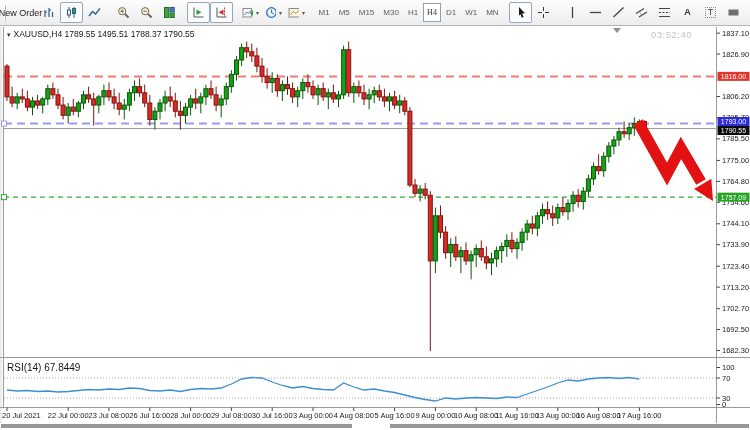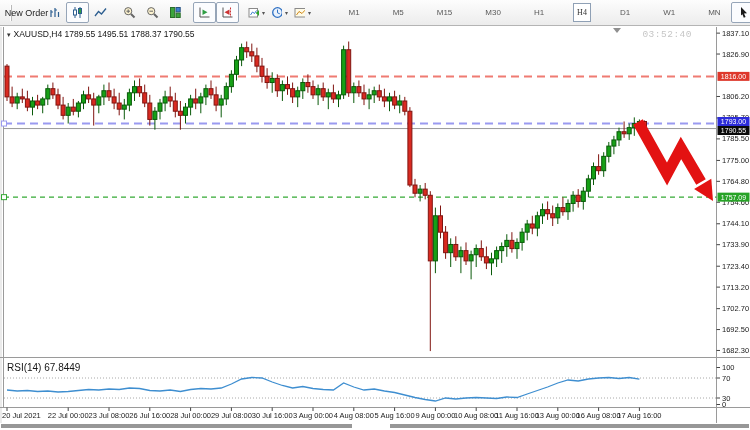--- a/index.html
+++ b/index.html
@@ -3,39 +3,39 @@
 <meta charset="utf-8">
 <style>
   html,body{margin:0;padding:0;background:#e4e4e4;}
   .screen{position:relative;width:750px;height:430px;background:#fff;overflow:hidden;
           font-family:"Liberation Sans",sans-serif;}
   svg text{font-family:"Liberation Sans",sans-serif;}
 
   
   .toolbar{position:absolute;top:0;left:0;width:750px;height:26px;z-index:5;
            background:linear-gradient(#fdfdfd,#ececec);border-bottom:1px solid #b4b4b4;
-           display:flex;align-items:center;padding:0 8px;box-sizing:border-box;}
+           display:flex;align-items:center;padding:0 2px;box-sizing:border-box;}
   .tb-grip{width:3px;height:16px;border-left:1px solid #fff;border-right:1px solid #b9b9b9;margin:0 2px;}
   .tb-sep{width:1px;height:17px;background:#c3c3c3;box-shadow:1px 0 0 #fff;margin:0 3px;}
   .tb-btn{display:flex;align-items:center;justify-content:center;gap:2px;height:19px;min-width:17px;
           padding:0 2px;border:1px solid transparent;border-radius:2px;color:#333;cursor:default;}
   .tb-btn.pressed{border:1px solid #96a5b8;background:#fbfcfe;}
   .tb-btn .lbl{font-size:9px;color:#222;white-space:nowrap;}
   .tf{font-size:8px;color:#5a5a5a;height:17px;display:flex;align-items:center;padding:0 3.5px;
-      border:1px solid transparent;margin-left:24px;}
+      border:1px solid transparent;}
   .tf.active{border:1px solid #8fa0b5;background:#fff;color:#333;font-family:Liberation Serif, serif;}
   .caret{font-size:6px;color:#555;line-height:1;margin-left:1px;}
   .glyph-t{font-size:9px;color:#555;line-height:1;}
   .spacer{flex:1;}
 
   
   .chart-title{position:absolute;top:29px;left:7px;z-index:3;font-size:8.5px;color:#151515;}
   .chart-title .tri{font-size:7px;color:#333;margin-right:3px;}
   .chart-timer{position:absolute;top:29px;left:580px;width:112px;z-index:3;text-align:right;
-               font-size:9.5px;color:#c6c6c6;letter-spacing:.5px;font-family:Liberation Mono, monospace;}
+               font-size:9.5px;color:#c6c6c6;letter-spacing:.5px;}
   .rsi-label{position:absolute;top:362px;left:7px;z-index:3;font-size:10px;color:#151515;}
 
   .bottom-bar-l{position:absolute;top:424px;left:1px;width:351px;height:4px;background:#979797;z-index:4;}
   .bottom-bar-r{position:absolute;top:424px;left:390px;width:359px;height:4px;background:#979797;z-index:4;}
 </style>
 </head>
 <body>
 
 <div class="screen">
 

